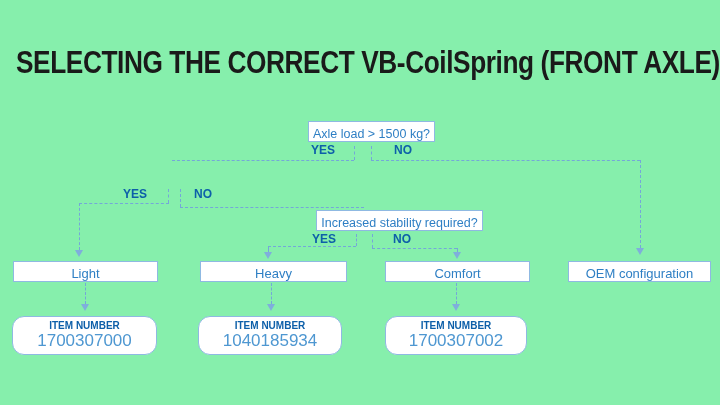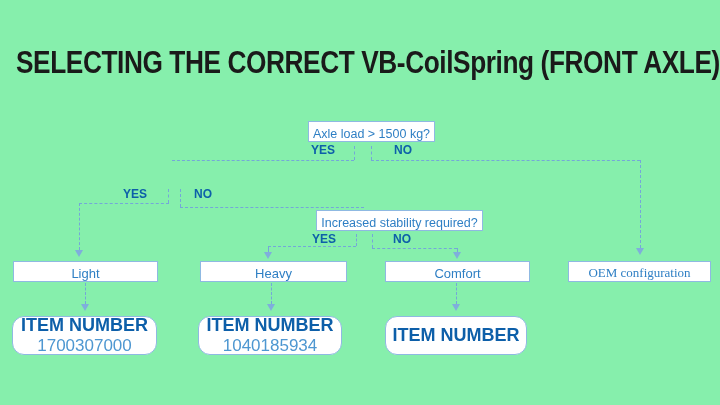--- a/index.html
+++ b/index.html
@@ -30,21 +30,21 @@
     position:absolute;width:0;height:0;
     border-left:4.5px solid transparent;border-right:4.5px solid transparent;
     border-top:7px solid #7faedc;
   }
   .item{
     position:absolute;border:1.5px solid #8fb9e2;border-radius:12px;
     background:#fff;box-sizing:border-box;height:39px;
     display:flex;flex-direction:column;align-items:center;justify-content:center;
     gap:1px;
   }
-  .item-label{font-size:18px;font-weight:bold;color:#0d5fa9;line-height:1.1;}
+  .item-label{font-size:10px;font-weight:bold;color:#0d5fa9;line-height:1.1;}
   .item-num{font-size:17px;color:#4e97d1;line-height:1.1;}
 </style>
 </head>
 <body>
 
 <div class="stage">
 
   <h1 class="title">SELECTING THE CORRECT VB-CoilSpring (FRONT AXLE)</h1>
 
   <div class="pill q" style="left:308px;top:121px;width:127px;">
@@ -88,21 +88,21 @@
 
   <div class="pill r" style="left:13px;top:261px;width:145px;">
     <span>Light</span>
   </div>
   <div class="pill r" style="left:200px;top:261px;width:147px;">
     <span>Heavy</span>
   </div>
   <div class="pill r" style="left:385px;top:261px;width:145px;">
     <span>Comfort</span>
   </div>
-  <div class="pill r" style="left:568px;top:261px;width:143px;font-family:Liberation Serif, serif;">
+  <div class="pill r" style="left:568px;top:261px;width:143px;">
     <span>OEM configuration</span>
   </div>
 
   <div class="vline" style="left:85px;top:283px;height:21px;"></div>
   <div class="arrow" style="left:81px;top:304px;"></div>
 
   <div class="vline" style="left:271px;top:283px;height:21px;"></div>
   <div class="arrow" style="left:267px;top:304px;"></div>
 
   <div class="vline" style="left:456px;top:283px;height:21px;"></div>
@@ -111,15 +111,16 @@
   <div class="item" style="left:12px;top:316px;width:145px;">
     <div class="item-label">ITEM NUMBER</div>
     <div class="item-num">1700307000</div>
   </div>
   <div class="item" style="left:198px;top:316px;width:144px;">
     <div class="item-label">ITEM NUMBER</div>
     <div class="item-num">1040185934</div>
   </div>
   <div class="item" style="left:385px;top:316px;width:142px;">
     <div class="item-label">ITEM NUMBER</div>
+    <div class="item-num">1700307002</div>
   </div>
 
 </div>
 
 </body></html>

